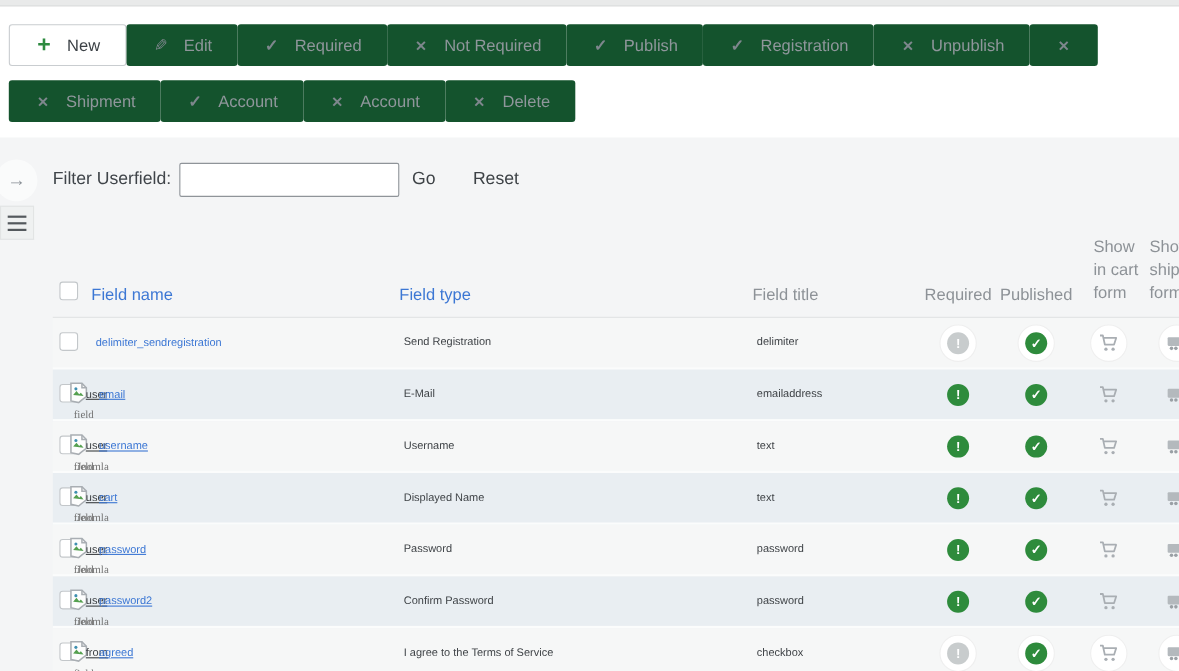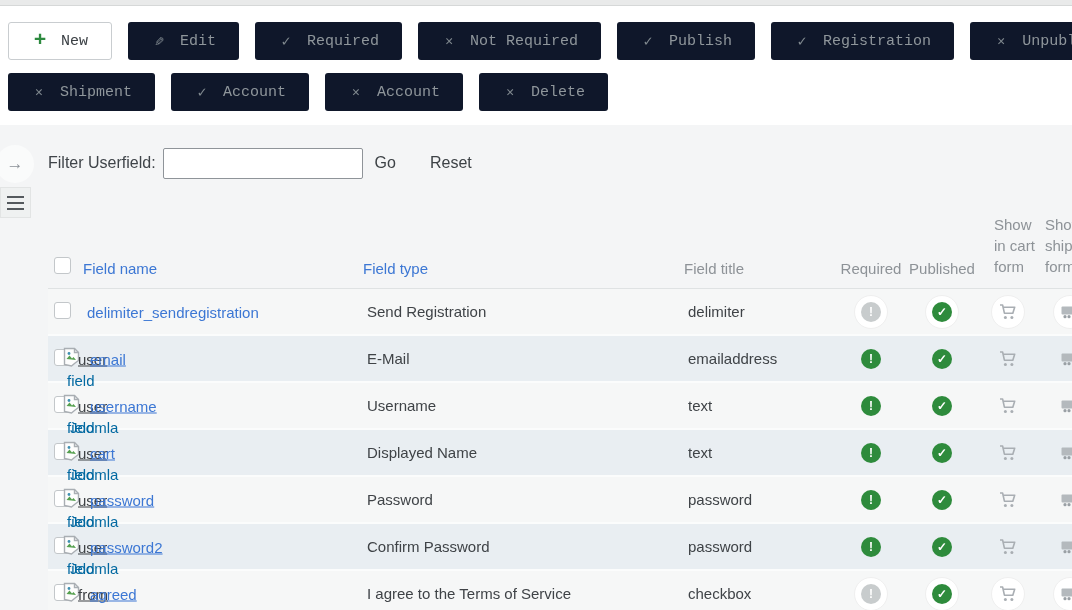--- a/index.html
+++ b/index.html
@@ -4,25 +4,25 @@
 <style>
   html,body{margin:0;padding:0;}
   body{
     width:1072px;height:610px;overflow:hidden;position:relative;
     font-family:"Liberation Sans",sans-serif;background:#ffffff;
   }
   
   .topstrip{height:5px;background:#e9eaea;border-bottom:1px solid #d6d8d8;}
   
   .toolbar{background:#fff;padding:16px 8px 14px 8px;}
-  .tbrow{display:flex;gap:16px;white-space:nowrap;font-family:Liberation Mono, monospace;}
+  .tbrow{display:flex;gap:0;white-space:nowrap;}
   .tbrow + .tbrow{margin-top:13px;}
   .tbtn{
     display:inline-flex;align-items:center;gap:13px;height:38px;padding:0 23px;
-    background:#0f172a;border:none;border-radius:3px;font-family:inherit;
+    background:#14532d;border:none;border-radius:3px;font-family:inherit;
     font-size:15px;color:#8f969b;cursor:pointer;flex:0 0 auto;
   }
   .tbtn.primary{background:#fff;border:1px solid #c9cdd0;color:#3b4045;}
   .bicon{display:inline-flex;align-items:center;justify-content:center;width:16px;height:16px;color:#7e878d;font-size:15px;}
   .bicon.plus{color:#2d8a3f;font-size:21px;font-weight:bold;line-height:16px;}
   .bicon.plus::before{content:"+";}
   .bicon.check::before{content:"\2713";font-weight:bold;}
   .bicon.x::before{content:"\2715";font-weight:bold;font-size:13px;}
   .bicon.pencil::before{content:"\270E";font-size:15px;transform:scaleX(-1) rotate(0deg);display:inline-block;}
   
@@ -53,40 +53,40 @@
   .thead{height:92px;align-items:end;border-bottom:1px solid #dfe2e3;}
   .thead .hcell{padding-bottom:11px;font-size:15px;color:#8d9297;}
   .thead .hlink{color:#3c77d4;text-decoration:none;cursor:pointer;}
   .hc-center{justify-self:center;text-align:center;}
   .hc-cart{padding-left:15px;width:43px;line-height:21px;}
   .hc-ship{padding-left:8px;width:57px;line-height:21px;}
   .h-check{padding:0 0 12px 6px;}
   .trow{height:45px;align-items:center;border-bottom:2px solid #fbfcfc;position:relative;}
   .trow.odd{background:#f6f7f7;}
   .trow.even{background:#e9eef2;}
-  .cell{font-size:15px;color:#3f4347;}
+  .cell{font-size:10px;color:#3f4347;}
   .c-check{padding-left:6px;}
   .cb{
     display:inline-block;width:15px;height:15px;background:#fff;border:1px solid #c3c7ca;
     border-radius:3px;cursor:pointer;
   }
   .c-name{position:relative;height:45px;}
   .c-title,.c-type{padding-left:4px;}
   .rlink{
     position:absolute;left:4px;top:50%;transform:translateY(-50%);
     color:#3c77d4;text-decoration:none;cursor:pointer;white-space:nowrap;z-index:3;
   }
   .trow.brk .rlink{left:7px;text-decoration:underline;}
   .broken-wrap{position:absolute;left:-20px;top:11px;z-index:1;display:none;}
   .alt1{
     position:absolute;left:-5px;top:50%;transform:translateY(-50%);z-index:2;
     color:#3d4144;text-decoration:underline;display:none;white-space:nowrap;
   }
   .alt2{position:absolute;left:-16px;top:36px;z-index:2;display:none;height:20px;}
-  .alt2a,.alt2b{position:absolute;top:0;color:#0369a1;white-space:nowrap;}
+  .alt2a,.alt2b{position:absolute;top:0;color:#737373;white-space:nowrap;font-family:Liberation Serif, serif;}
   .alt2a{left:0;}
   .alt2b{left:3px;}
   .trow.brk .broken-wrap,.trow.brk .alt1,.trow.brk .alt2{display:block;}
   
   .icwrap{justify-self:center;display:flex;align-items:center;justify-content:center;cursor:pointer;}
   .trow.circled .icwrap{width:34px;height:34px;border-radius:50%;background:#fff;border:1px solid #efefef;box-sizing:border-box;}
   .badge{
     display:flex;align-items:center;justify-content:center;width:20px;height:20px;border-radius:50%;
     color:#fff;font-size:12px;font-weight:bold;
   }

